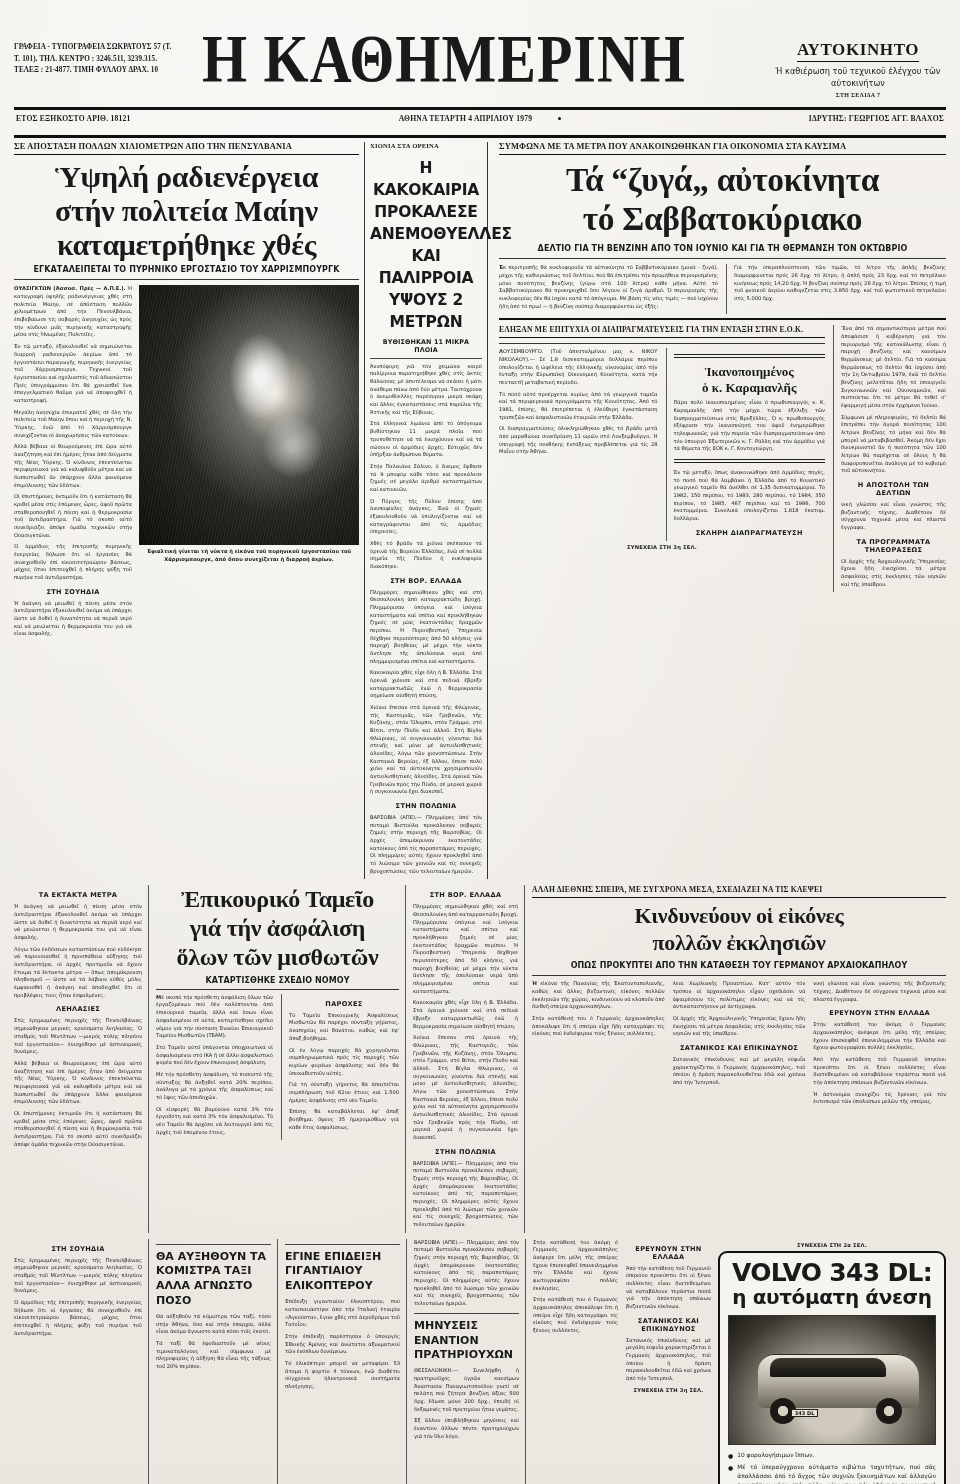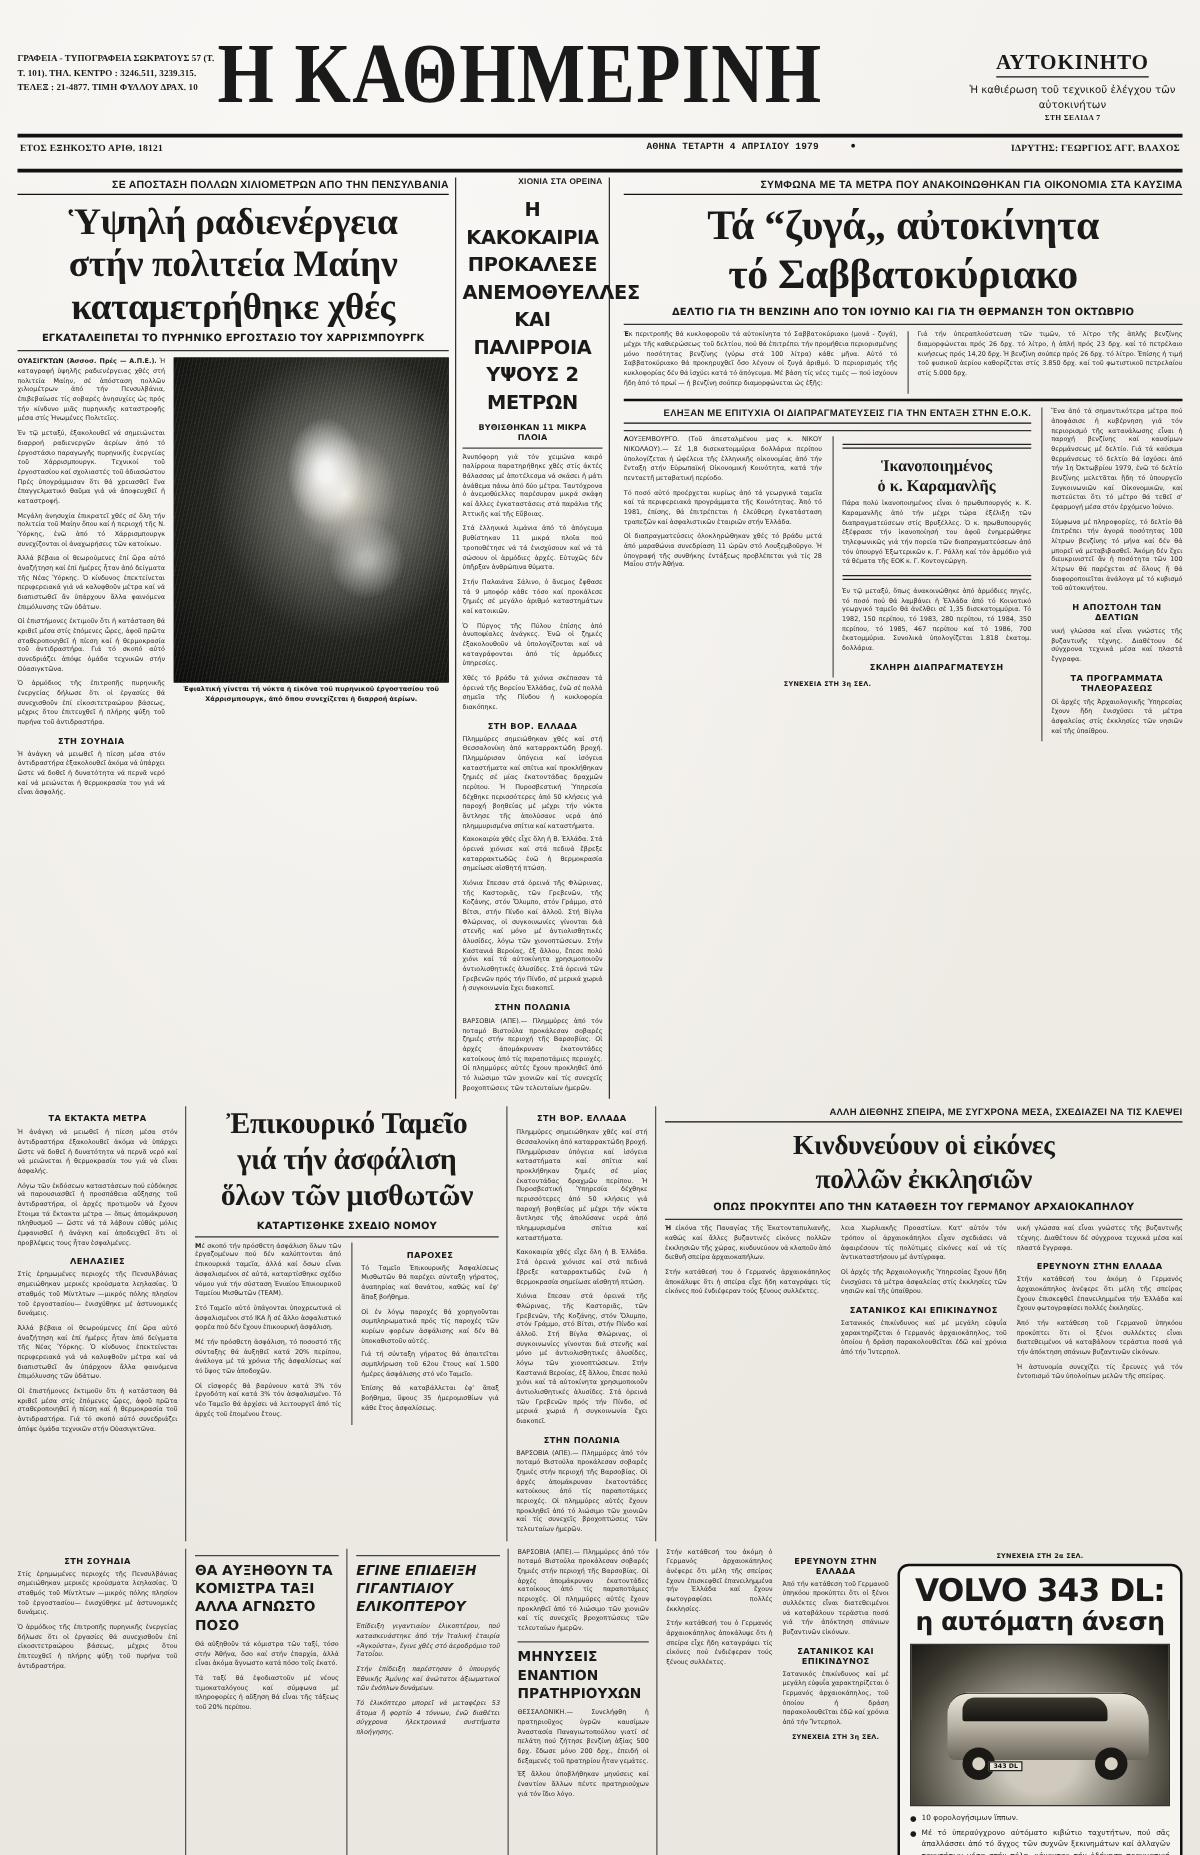--- a/index.html
+++ b/index.html
@@ -13,53 +13,53 @@
   }
   .page{
     position:absolute;inset:0;
     background:
       radial-gradient(ellipse at 30% 20%, rgba(255,255,255,.55), rgba(0,0,0,0) 60%),
       linear-gradient(180deg,#f4f2ee 0%,#efece6 40%,#eae7e0 100%);
     padding:0 14px;
     box-sizing:border-box;
   }
   
-  .masthead{display:flex;align-items:flex-start;padding-top:26px;}
+  .masthead{display:flex;align-items:flex-start;padding-top:26px;gap:28px;}
   .mh-left{width:160px;font-size:7.2px;line-height:1.62;letter-spacing:.1px;
     font-family:"Liberation Serif",serif;font-weight:700;padding-top:16px;}
   .mh-title{flex:1;}
   .mh-title h1{
     margin:0;font-size:58px;line-height:.96;font-weight:700;
     font-family:"Liberation Serif",serif;letter-spacing:1px;
     transform:scaleY(1.18);transform-origin:center top;
   }
   .mh-right{width:176px;text-align:center;padding-top:14px;}
   .mh-right .kicker{font-size:17px;font-weight:700;letter-spacing:.6px;
     border-bottom:1.6px solid #111;padding-bottom:1px;display:inline-block;}
   .mh-right .sub{font-size:8.2px;line-height:1.45;margin-top:4px;font-family:"DejaVu Sans",sans-serif;}
   .mh-right .page-ref{font-size:6px;font-weight:700;margin-top:2px;letter-spacing:.3px;}
 
   .rule-thick{height:3px;background:#111;margin:9px 0 0 0;}
   .rule-thin{height:1px;background:#111;margin-top:2px;}
   .infoline{display:flex;align-items:center;font-size:7.6px;font-weight:700;
     letter-spacing:.2px;padding:4px 2px 3px 2px;}
   .infoline .l{width:28%;}
-  .infoline .c{flex:1;text-align:right;font-family:Liberation Mono, monospace;}
+  .infoline .c{flex:1;text-align:center;}
   .infoline .r{width:28%;text-align:right;}
   .dot{display:inline-block;width:3px;height:3px;background:#111;border-radius:50%;
     vertical-align:middle;margin:0 0 2px 26px;}
 
   
   .top-area{display:flex;margin-top:4px;}
   .zoneA{width:345px;}
   .zoneB{width:112px;border-left:1px solid #333;border-right:1px solid #333;margin:0 5px;padding:0 5px;}
   .zoneC{flex:1;padding-left:6px;}
 
-  .eyebrow{font-family:Liberation Sans, sans-serif;font-size:8.4px;font-weight:700;
-    letter-spacing:.2px;text-align:right;border-bottom:1.8px solid #111;
+  .eyebrow{font-family:Liberation Serif, serif;font-size:8.4px;font-weight:700;
+    letter-spacing:.2px;text-align:left;border-bottom:1.8px solid #111;
     padding-bottom:3px;margin-bottom:5px;}
   .eyebrow.nb{border-bottom:none;}
   .subhead{font-family:"DejaVu Sans",sans-serif;font-size:8px;font-weight:700;
     letter-spacing:.1px;text-align:center;margin-top:4px;}
 
   h2.hl{margin:0;font-weight:700;text-align:center;letter-spacing:-.3px;}
   .hlA{font-size:30px;line-height:1.13;}
   .hlB{font-family:"DejaVu Sans",sans-serif;font-size:15.5px;line-height:1.42;
     font-weight:700;text-align:center;letter-spacing:-.2px;}
   .hlC{font-size:33.5px;line-height:1.17;}
@@ -360,21 +360,21 @@
     <div style="width:122px;margin-left:6px;" class="vline">
       <div style="padding-left:7px;">
         <div class="hr-s"></div>
         <div style="font-family:'DejaVu Sans',sans-serif;font-size:11px;font-weight:700;line-height:1.35;">ΘΑ ΑΥΞΗΘΟΥΝ ΤΑ ΚΟΜΙΣΤΡΑ ΤΑΞΙ ΑΛΛΑ ΑΓΝΩΣΤΟ ΠΟΣΟ</div>
         <p class="bt" style="margin-top:4px;">Θά αὐξηθοῦν τά κόμιστρα τῶν ταξί, τόσο στήν Ἀθήνα, ὅσο καί στήν ἐπαρχία, ἀλλά εἶναι ἀκόμα ἄγνωστο κατά πόσο τοῖς ἑκατό.</p>
         <p class="bt">Τά ταξί θά ἐφοδιαστοῦν μέ νέους τιμοκαταλόγους καί σύμφωνα μέ πληροφορίες ἡ αὔξηση θά εἶναι τῆς τάξεως τοῦ 20% περίπου.</p>
       </div>
     </div>
 
     <div style="width:122px;margin-left:6px;" class="vline">
-      <div style="padding-left:7px;font-style:italic;">
+      <div style="padding-left:7px;">
         <div class="hr-s"></div>
         <div style="font-family:'DejaVu Sans',sans-serif;font-size:11px;font-weight:700;line-height:1.35;">ΕΓΙΝΕ ΕΠΙΔΕΙΞΗ ΓΙΓΑΝΤΙΑΙΟΥ ΕΛΙΚΟΠΤΕΡΟΥ</div>
         <p class="bt" style="margin-top:4px;">Ἐπίδειξη γιγαντιαίου ἑλικοπτέρου, πού κατασκευάστηκε ἀπό τήν Ἰταλική ἑταιρία «Ἀγκούστα», ἔγινε χθές στό ἀεροδρόμιο τοῦ Τατοΐου.</p>
         <p class="bt">Στήν ἐπίδειξη παρέστησαν ὁ ὑπουργός Ἐθνικῆς Ἀμύνης καί ἀνώτατοι ἀξιωματικοί τῶν ἐνόπλων δυνάμεων.</p>
         <p class="bt">Τό ἑλικόπτερο μπορεῖ νά μεταφέρει 53 ἄτομα ἤ φορτίο 4 τόννων, ἐνῶ διαθέτει σύγχρονα ἠλεκτρονικά συστήματα πλοήγησης.</p>
       </div>
     </div>
 
     <div style="width:112px;margin-left:6px;" class="vline">
       <div style="padding-left:7px;">

